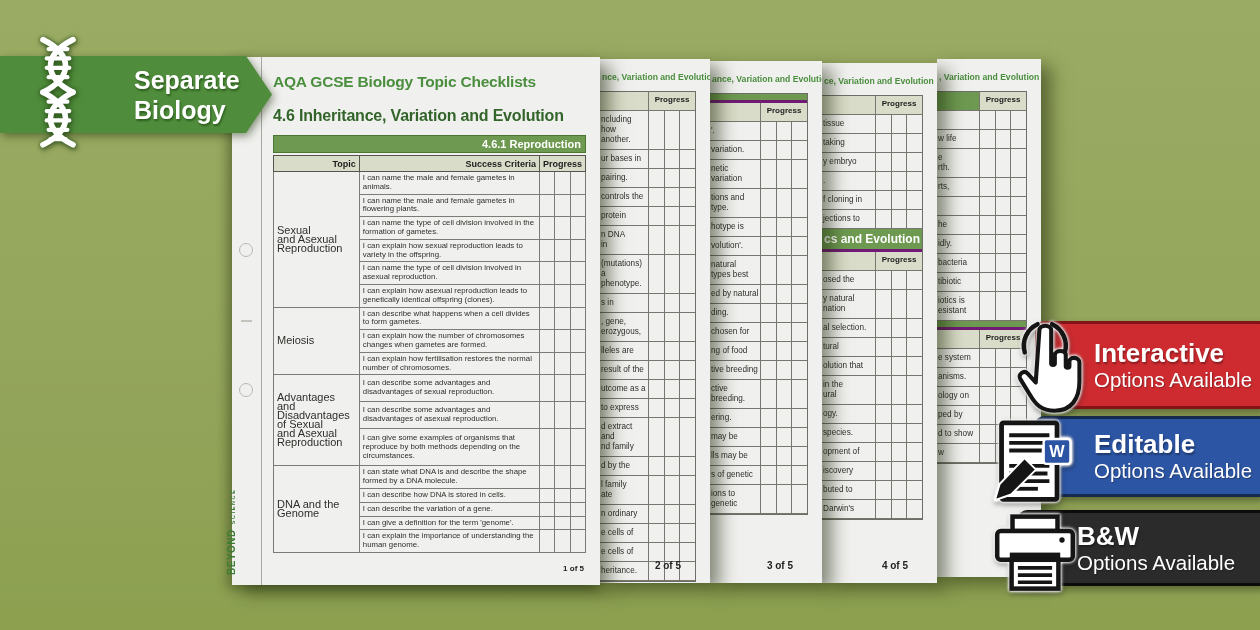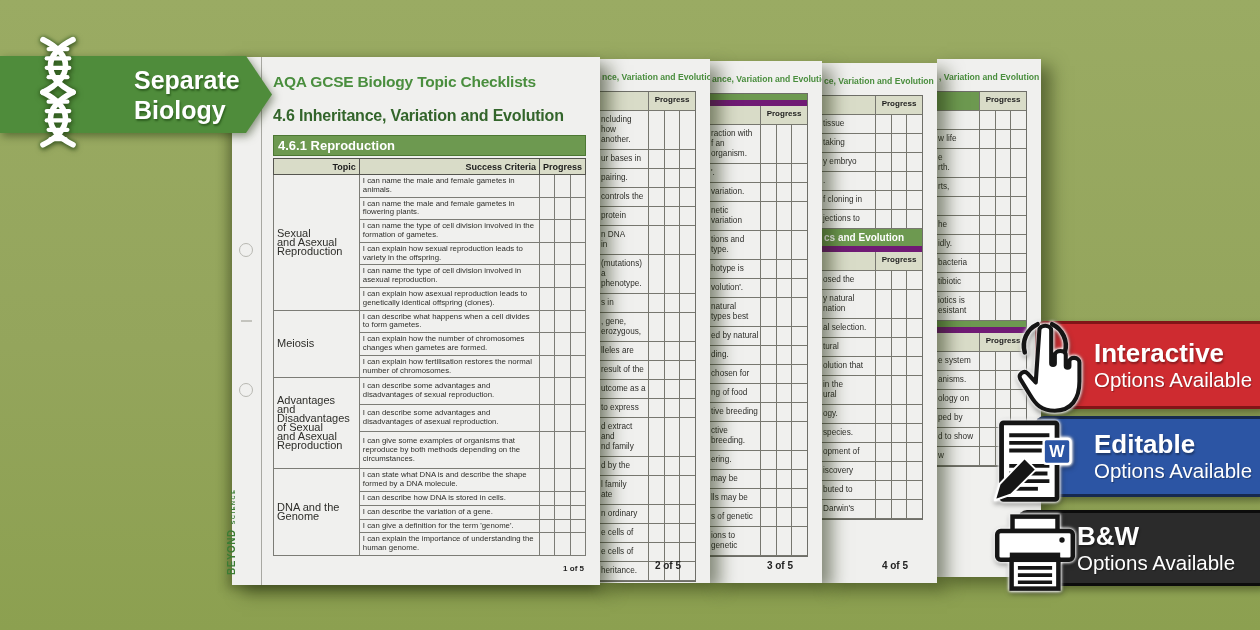--- a/index.html
+++ b/index.html
@@ -14,22 +14,22 @@
   
   .back-page{position:absolute;background:var(--page);overflow:hidden;
              box-shadow:10px 7px 16px rgba(28,38,8,.5);}
   .bp2{left:600px;top:59px;width:110px;height:524px;z-index:40;}
   .bp3{left:710px;top:61px;width:112px;height:522px;z-index:30;}
   .bp4{left:822px;top:63px;width:115px;height:520px;z-index:20;}
   .bp5{left:937px;top:59px;width:104px;height:518px;z-index:10;}
   .bp-header{margin:13px 0 0 2px;color:var(--green1);font-weight:bold;
              font-size:8.6px;white-space:nowrap;overflow:hidden;}
   .bp-body{margin:9px 14px 0 0;border:1px solid #6e6e68;border-left:none;}
-  .bp-bar{background:var(--bar);border-bottom:6px solid #701a75;color:#fff;
-          font-weight:bold;font-size:10px;padding:3px 4px 3px 2px;
+  .bp-bar{background:var(--bar);border-bottom:3px solid #701a75;color:#fff;
+          font-weight:bold;font-size:12px;padding:3px 4px 3px 2px;
           white-space:nowrap;overflow:hidden;}
   .bp-row{display:flex;border-bottom:1px solid #77776f;align-items:stretch;}
   .bp-head{background:var(--thead);}
   .bp-text{flex:1;font-size:8.2px;line-height:10px;color:#2e2e2a;
            padding:4px 1px;white-space:pre-line;min-height:18px;overflow:hidden;}
   .bp-bargreen{background:var(--bar);}
   .bp-proghead{width:47px;border-left:1px solid #77776f;font-weight:bold;
                font-size:8px;color:#1c1c1c;text-align:center;padding:3px 0;}
   .bp-cells{width:47px;display:flex;}
   .bp-cell{flex:1;border-left:1px solid #77776f;}
@@ -48,21 +48,21 @@
   .dash{position:absolute;left:9px;top:263px;width:11px;height:2px;background:#c4c4be;}
   .brand-wrap{position:absolute;left:6px;bottom:10px;width:16px;height:150px;}
   .brand{position:absolute;bottom:0;left:1px;transform-origin:0 100%;
          transform:rotate(-90deg);white-space:nowrap;}
   .brand-main{font-size:10px;font-weight:bold;color:#3b7c33;letter-spacing:.5px;}
   .brand-sub{font-size:5.5px;font-weight:bold;color:#3b7c33;letter-spacing:1.6px;margin-left:5px;}
   .p1-content{position:absolute;left:41px;top:0;right:14px;bottom:0;}
   .p1-title1{margin-top:16px;font-size:15.5px;font-weight:bold;color:var(--green1);letter-spacing:-.2px;}
   .p1-title2{margin-top:16px;font-size:16px;font-weight:bold;color:var(--green2);letter-spacing:-.2px;}
   .section-bar{margin:10px 0 2px 0;background:var(--bar);border:1px solid #4c7733;
-               color:#fff;font-weight:bold;font-size:13px;padding:2px 4px;}
+               color:#fff;font-weight:bold;font-size:11px;padding:2px 4px;text-align:right;}
   table.checklist{border-collapse:collapse;width:100%;}
   .checklist th{background:var(--thead);border:1px solid #55554f;font-size:9px;
                 padding:2.5px 3px;text-align:right;color:#1c1c1c;}
   .th-prog{text-align:center;}
   .checklist td{border:1px solid #7c7c76;}
   .topic-cell{font-size:11px;line-height:9px;padding:18px 3px;color:#2e2e2a;
               vertical-align:middle;white-space:pre-line;}
   .crit-cell{font-size:7.8px;line-height:8.8px;padding:2px 3px;color:#2e2e2a;}
   .prog-cell{width:14px;}
   .p1-pagenum{position:absolute;right:2px;bottom:12px;font-size:8px;font-weight:bold;color:#222;}
@@ -276,29 +276,20 @@
       </div>
     <div class="bp-pagenum">2 of 5</div>
   </div>
   <div class="back-page bp3">
     <div class="bp-header">ance, Variation and Evolution</div>
     <div class="bp-body">
         <div class="bp-bar"></div>
         <div class="bp-row bp-head">
           <div class="bp-text"></div>
           <div class="bp-proghead">Progress</div>
-        </div>
-        <div class="bp-row">
-          <div class="bp-text">raction with
-f an organism.</div>
-          <div class="bp-cells">
-            <div class="bp-cell"></div>
-            <div class="bp-cell"></div>
-            <div class="bp-cell"></div>
-          </div>
         </div>
         <div class="bp-row">
           <div class="bp-text">'.</div>
           <div class="bp-cells">
             <div class="bp-cell"></div>
             <div class="bp-cell"></div>
             <div class="bp-cell"></div>
           </div>
         </div>
         <div class="bp-row">

